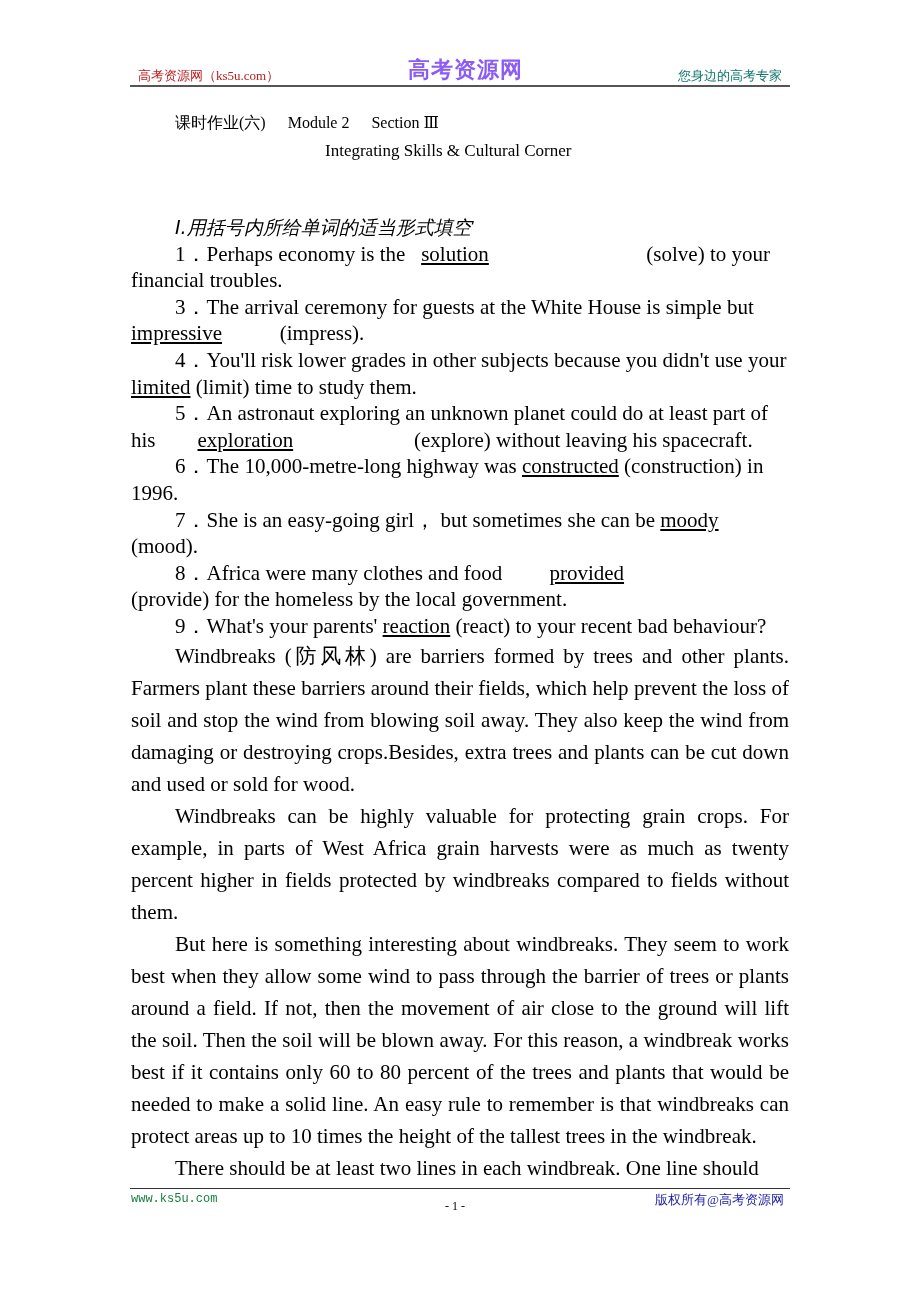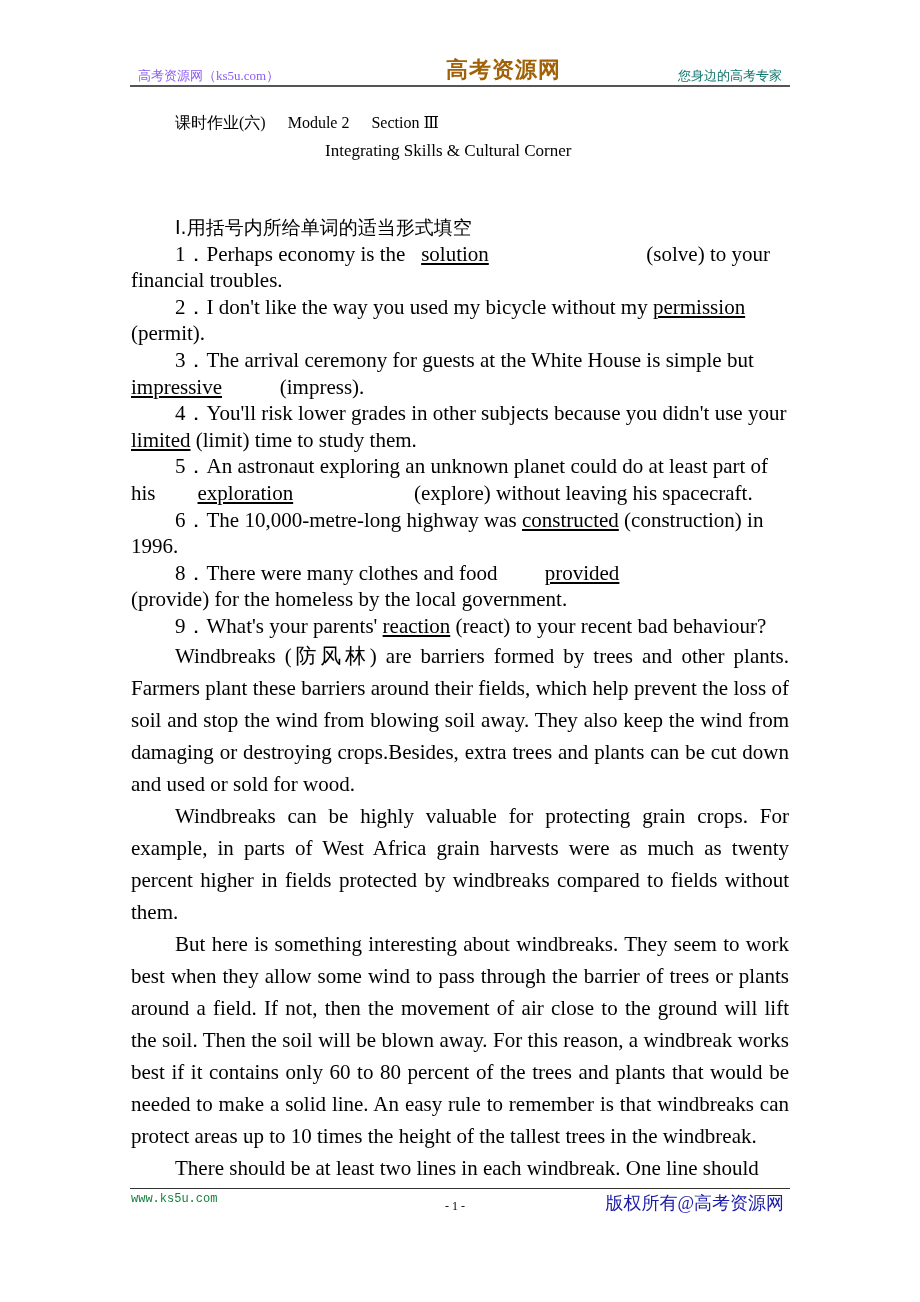--- a/index.html
+++ b/index.html
@@ -1,35 +1,35 @@
 <!DOCTYPE html>
 <html><head>
 <meta charset="utf-8">
 <style>
   html, body { margin: 0; padding: 0; background: #ffffff; }
   body { width: 920px; height: 1302px; position: relative; overflow: hidden;
          font-family: "Liberation Serif", "DejaVu Serif", serif; color: #000; }
   .header { position: absolute; left: 130px; top: 55px; width: 660px; height: 32px; }
-  .header .left { position: absolute; left: 8px; top: 12px; font-size: 13px; color: #8b5cf6; }
-  .header .center { position: absolute; left: 278px; top: 0px; font-size: 22px; color: #a16207; font-weight: bold; letter-spacing: 1px; margin-left: 38px; }
+  .header .left { position: absolute; left: 8px; top: 12px; font-size: 13px; color: #b91c1c; }
+  .header .center { position: absolute; left: 278px; top: 0px; font-size: 22px; color: #8b5cf6; font-weight: bold; letter-spacing: 1px; }
   .header .right { position: absolute; right: 8px; top: 12px; font-size: 13px; color: #0f766e; }
   .header-rule { position: absolute; left: 130px; top: 85px; width: 660px; height: 2px; background: #555; }
   .title1 { position: absolute; left: 175px; top: 113px; font-size: 16px; }
   .title1 .gap { display: inline-block; width: 22px; }
   .title2 { position: absolute; left: 325px; top: 141px; font-size: 17px; }
   .content { position: absolute; left: 131px; top: 214px; width: 658px; font-size: 21px; line-height: 26.6px; }
   .p { margin: 0; }
   .ind { text-indent: 44px; }
-  .sec { padding-left: 44px; font-family: "DejaVu Sans", sans-serif; font-size: 19px; }
+  .sec { padding-left: 44px; font-family: "DejaVu Sans", sans-serif; font-size: 19px; font-style: italic; }
   .u { text-decoration: underline; text-align: center; }
   .reading { line-height: 32px; text-align: justify; font-family: Liberation Serif, serif; }
   .footer-rule { position: absolute; left: 130px; top: 1188px; width: 660px; height: 1px; background: #333; }
   .footer-left { position: absolute; left: 131px; top: 1192px; font-size: 12px; color: #15803d; font-family: "Liberation Mono", monospace; }
   .footer-center { position: absolute; left: 445px; top: 1199px; font-size: 12px; }
-  .footer-right { position: absolute; right: 136px; top: 1191px; font-size: 18px; color: #1a1aa6; }
+  .footer-right { position: absolute; right: 136px; top: 1191px; font-size: 13px; color: #1a1aa6; }
 </style>
 </head>
 <body>
 
 <div class="header">
   <span class="left">高考资源网（ks5u.com）</span>
   <span class="center">高考资源网</span>
   <span class="right">您身边的高考专家</span>
 </div>
 <div class="header-rule"></div>
@@ -37,32 +37,32 @@
 <div class="title1">
   <span>课时作业(六)</span><span class="gap"></span><span>Module 2</span><span class="gap"></span><span>Section Ⅲ</span>
 </div>
 <div class="title2">Integrating Skills &amp; Cultural Corner</div>
 
 <div class="content">
   <p class="p sec">Ⅰ.用括号内所给单词的适当形式填空</p>
 
   <p class="p ind"><span>1．</span><span>Perhaps economy is the </span>&nbsp;&nbsp;<span class="u">solution</span>&nbsp;&nbsp;&nbsp;&nbsp;&nbsp;&nbsp;&nbsp;&nbsp;&nbsp;&nbsp;&nbsp;&nbsp;&nbsp;&nbsp;&nbsp;&nbsp;&nbsp;&nbsp;&nbsp;&nbsp;&nbsp;&nbsp;&nbsp;&nbsp;&nbsp;&nbsp;&nbsp;&nbsp;&nbsp;<span> (solve) to your financial troubles.</span></p>
 
-  <p class="p ind"><span>2．</span><span>I don't like the way you used my bicycle without my </span><span class="u">permission</span><span> (permit).</span></p>
 
   <p class="p ind"><span>3．</span><span>The arrival ceremony for guests at the White House is simple but </span><span class="u">impressive</span>&nbsp;&nbsp;&nbsp;&nbsp;&nbsp;&nbsp;&nbsp;&nbsp;&nbsp;&nbsp;<span> (impress).</span></p>
 
   <p class="p ind"><span>4．</span><span>You'll risk lower grades in other subjects because you didn't use your </span><span class="u">limited</span><span> (limit) time to study them.</span></p>
 
   <p class="p ind"><span>5．</span><span>An astronaut exploring an unknown planet could do at least part of his </span>&nbsp;&nbsp;&nbsp;&nbsp;&nbsp;&nbsp;&nbsp;<span class="u">exploration</span>&nbsp;&nbsp;&nbsp;&nbsp;&nbsp;&nbsp;&nbsp;&nbsp;&nbsp;&nbsp;&nbsp;&nbsp;&nbsp;&nbsp;&nbsp;&nbsp;&nbsp;&nbsp;&nbsp;&nbsp;&nbsp;&nbsp;<span> (explore) without leaving his spacecraft.</span></p>
 
   <p class="p ind"><span>6．</span><span>The 10,000-metre-long highway was </span><span class="u">constructed</span><span> (construction) in 1996.</span></p>
 
+  <p class="p ind"><span>7．</span><span>She is an easy-going girl， but sometimes she can be </span><span class="u">moody</span><span> (mood).</span></p>
 
-  <p class="p ind"><span>8．</span><span>There were many clothes and food </span>&nbsp;&nbsp;&nbsp;&nbsp;&nbsp;&nbsp;&nbsp;&nbsp;<span class="u">provided</span>&nbsp;&nbsp;&nbsp;&nbsp;&nbsp;&nbsp;&nbsp;&nbsp;&nbsp;&nbsp;&nbsp;&nbsp;&nbsp;&nbsp;&nbsp;&nbsp;&nbsp;&nbsp;&nbsp;<span> (provide) for the homeless by the local government.</span></p>
+  <p class="p ind"><span>8．</span><span>Africa were many clothes and food </span>&nbsp;&nbsp;&nbsp;&nbsp;&nbsp;&nbsp;&nbsp;&nbsp;<span class="u">provided</span>&nbsp;&nbsp;&nbsp;&nbsp;&nbsp;&nbsp;&nbsp;&nbsp;&nbsp;&nbsp;&nbsp;&nbsp;&nbsp;&nbsp;&nbsp;&nbsp;&nbsp;&nbsp;&nbsp;<span> (provide) for the homeless by the local government.</span></p>
 
   <p class="p ind"><span>9．</span><span>What's your parents' </span><span class="u">reaction</span><span> (react) to your recent bad behaviour?</span></p>
 
 
   <p class="p ind reading">Windbreaks (防风林) are barriers formed by trees and other plants. Farmers plant these barriers around their fields, which help prevent the loss of soil and stop the wind from blowing soil away. They also keep the wind from damaging or destroying crops.Besides, extra trees and plants can be cut down and used or sold for wood.</p>
   <p class="p ind reading">Windbreaks can be highly valuable for protecting grain crops. For example, in parts of West Africa grain harvests were as much as twenty percent higher in fields protected by windbreaks compared to fields without them.</p>
   <p class="p ind reading">But here is something interesting about windbreaks. They seem to work best when they allow some wind to pass through the barrier of trees or plants around a field. If not, then the movement of air close to the ground will lift the soil. Then the soil will be blown away. For this reason, a windbreak works best if it contains only 60 to 80 percent of the trees and plants that would be needed to make a solid line. An easy rule to remember is that windbreaks can protect areas up to 10 times the height of the tallest trees in the windbreak.</p>
   <p class="p ind reading">There should be at least two lines in each windbreak. One line should</p>
 </div>
 

